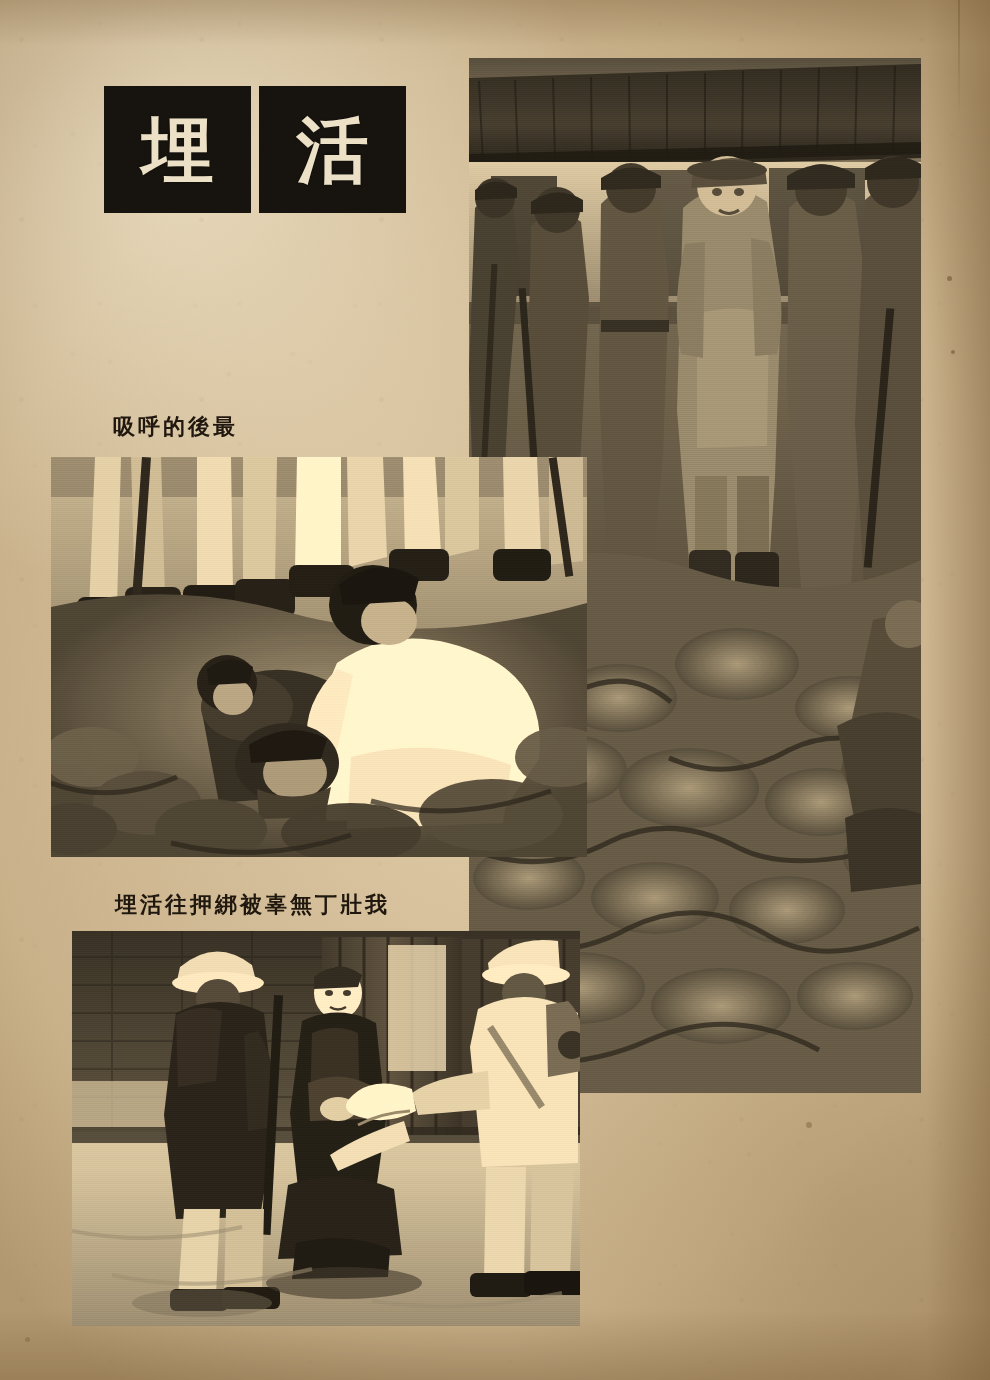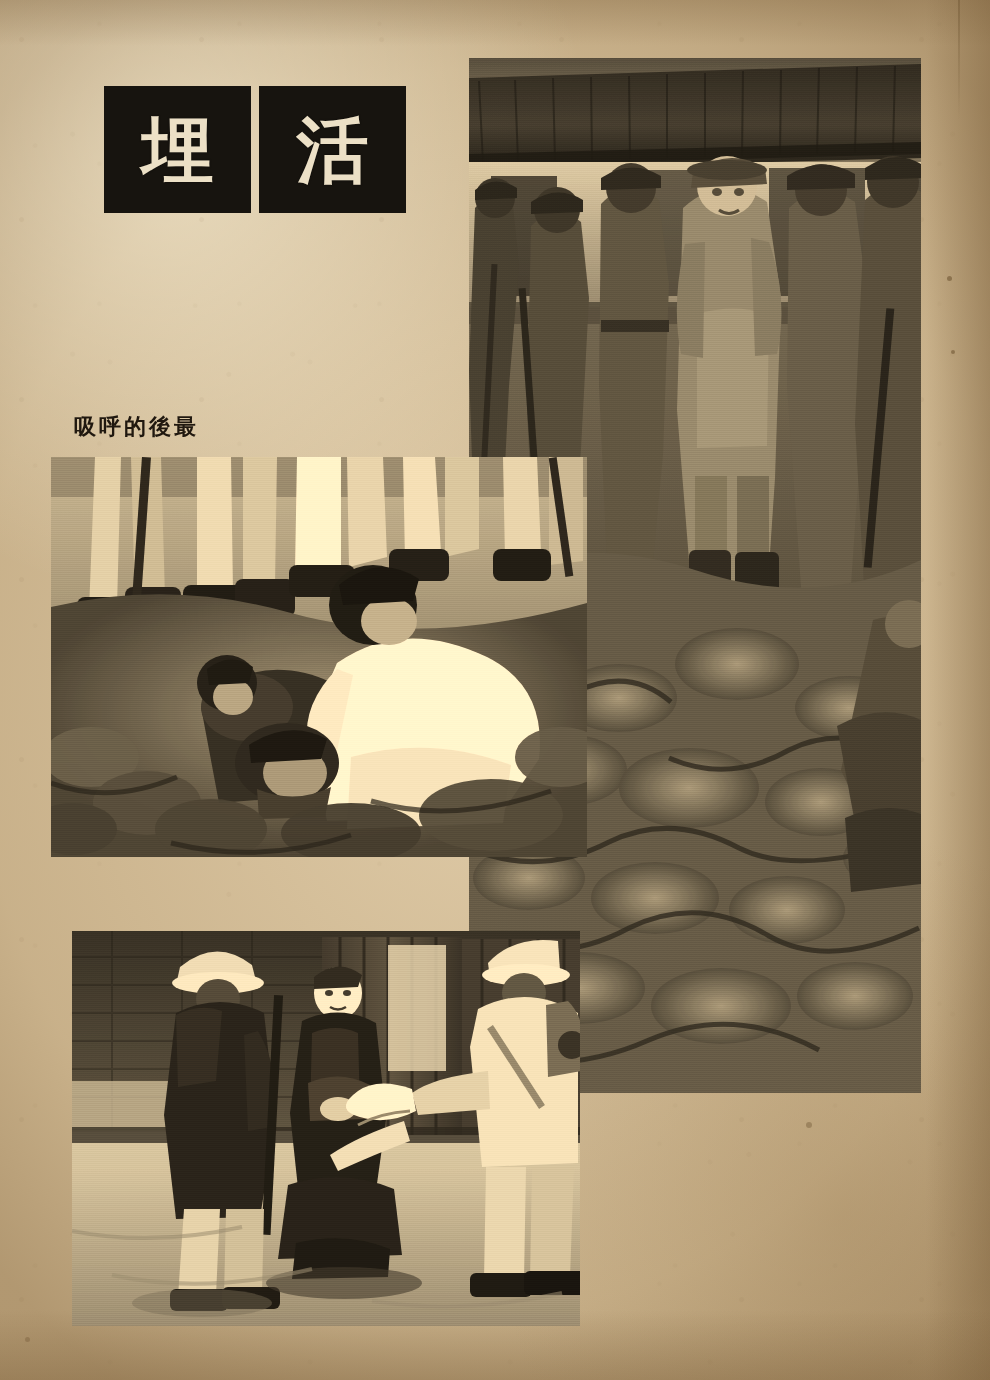--- a/index.html
+++ b/index.html
@@ -100,20 +100,21 @@
   }
   .title-cell + .title-cell { margin-left: 8px; }
 
   
   .caption {
     position: absolute;
     color: #20180f;
     font-family: "DejaVu Serif", "Liberation Serif", serif;
     font-weight: 700;
     white-space: nowrap;
+    margin-left: 39px;
   }
   #caption-last-breath {
     left: 74px;
     top: 412px;
     font-size: 22px;
     letter-spacing: 3px;
   }
   #caption-bound-buried {
     left: 76px;
     top: 890px;
@@ -401,20 +402,21 @@
         <path d="M0 326 q60 22 126 -6"></path>
         <path d="M120 386 q90 22 180 -8"></path>
         <path d="M320 344 q80 24 180 -10"></path>
       </g>
 
       <rect width="536" height="400" fill="#a68d5c" opacity="0.10"></rect>
     </svg>
     <div class="grain"></div>
   </div>
 
+  <div class="caption" id="caption-bound-buried">埋活往押綁被辜無丁壯我</div>
 
   <div class="photo" id="photo-kneeling-man">
     <svg width="508" height="395" viewBox="0 0 508 395" preserveAspectRatio="none">
       <defs>
         <linearGradient id="groundC" x1="0" y1="0" x2="0" y2="1">
           <stop offset="0%" stop-color="#d7cdb6"></stop>
           <stop offset="60%" stop-color="#c0b69c"></stop>
           <stop offset="100%" stop-color="#8e8470"></stop>
         </linearGradient>
         <linearGradient id="wallC" x1="0" y1="0" x2="0" y2="1">

